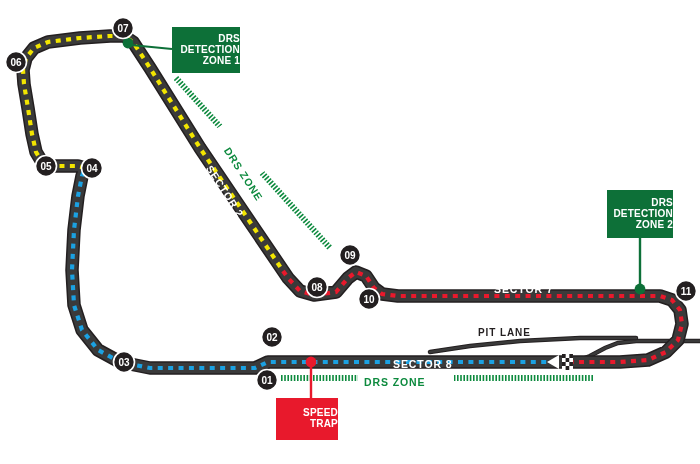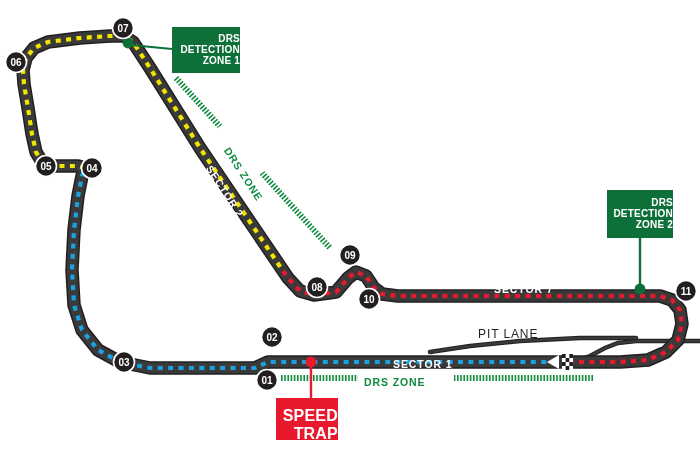--- a/index.html
+++ b/index.html
@@ -21,21 +21,21 @@
     line-height:1.12;
     letter-spacing:0.2px;
     white-space:pre-line;
     box-sizing:border-box;
   }
   .lbl.green{background:#0d7038;}
   .lbl.red{background:#e8192c;}
 
   #drs1-box{left:172px;top:27px;width:68px;height:46px;font-size:10px;padding-top:6px;}
   #drs2-box{left:607px;top:190px;width:66px;height:48px;font-size:10px;padding-top:7px;}
-  #speedtrap-box{left:276px;top:398px;width:62px;height:42px;font-size:16px;padding-top:9px;}
+  #speedtrap-box{left:276px;top:398px;width:62px;height:42px;font-size:10px;padding-top:9px;}
 
   .ontrack{
     position:absolute;
     font-family:"Liberation Sans", sans-serif;
     font-weight:bold;
     color:#ffffff;
     font-size:10.5px;
     letter-spacing:0.9px;
     white-space:nowrap;
     pointer-events:none;
@@ -53,21 +53,21 @@
     letter-spacing:0.9px;
     white-space:nowrap;
     pointer-events:none;
   }
   #drszone1-lbl{left:364px;top:376px;}
   #drszone2-lbl{left:232px;top:145px;transform:rotate(57deg);transform-origin:left top;}
 
   #pitlane-lbl{
     position:absolute;left:478px;top:327px;
     font-family:"Liberation Sans", sans-serif;
-    font-weight:normal;color:#231f20;font-size:12px;letter-spacing:0.9px;
+    font-weight:bold;color:#231f20;font-size:10px;letter-spacing:0.9px;
     white-space:nowrap;pointer-events:none;text-align:center;
   }
 </style>
 </head>
 <body>
 
 <div id="stage">
 
   <svg id="circuit" viewBox="0 0 700 464">
     <defs>
@@ -293,21 +293,21 @@
 DETECTION
 ZONE 1</div>
 
   <div class="lbl green" id="drs2-box">DRS
 DETECTION
 ZONE 2</div>
 
   <div class="lbl red" id="speedtrap-box">SPEED
 TRAP</div>
 
-  <div class="ontrack" id="sector1-lbl">SECTOR 1</div>
+  <div class="ontrack" id="sector1-lbl">SECTOR 8</div>
 
   <div class="ontrack" id="sector3-lbl">SECTOR 7</div>
 
   <div class="ontrack" id="sector2-lbl">SECTOR 2</div>
 
   <div class="drslbl" id="drszone1-lbl">DRS ZONE</div>
 
   <div class="drslbl" id="drszone2-lbl">DRS ZONE</div>
 
   <div id="pitlane-lbl">PIT LANE</div>

